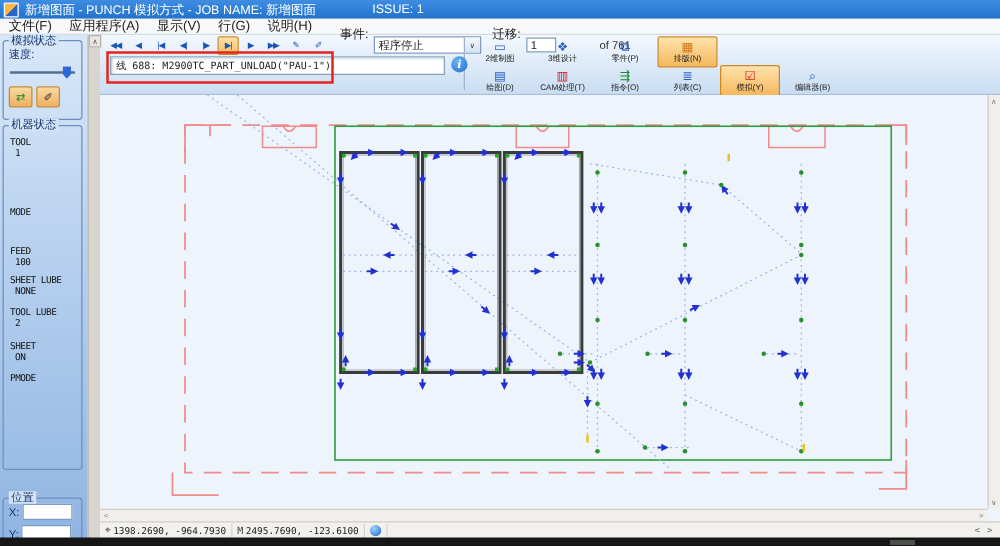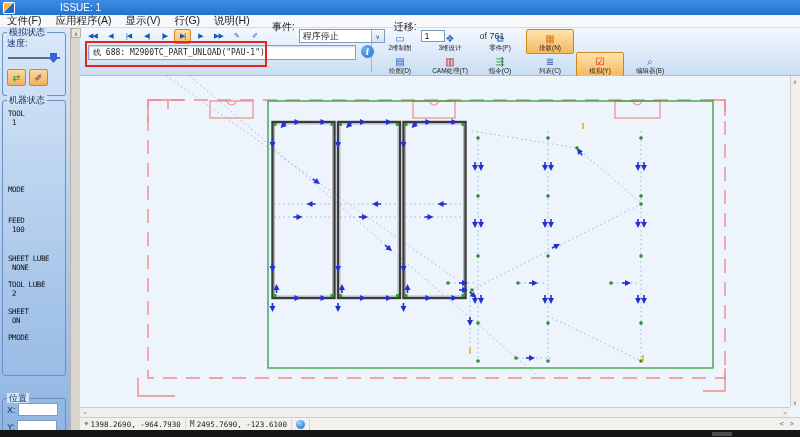--- a/index.html
+++ b/index.html
@@ -115,20 +115,21 @@
   #pager{margin-left:auto;display:flex;gap:6px;padding-right:6px;font-size:7px;color:#666;}
 
   #blackbar{left:0;top:430px;width:800px;height:7px;background:#161616;z-index:9;}
   #blackbar .sliver{position:absolute;left:712px;top:2px;width:20px;height:4px;background:#4a4f4a;}
 </style>
 </head>
 <body>
 
 <div class="abs" id="titlebar">
   <span id="app-icon"></span>
+  <span>新增图面 - PUNCH 模拟方式 - JOB NAME: 新增图面</span>
   <span id="title-issue">ISSUE: 1</span>
 </div>
 
 <div class="abs" id="menubar">
   <span class="mi">文件(F)</span>
   <span class="mi">应用程序(A)</span>
   <span class="mi">显示(V)</span>
   <span class="mi">行(G)</span>
   <span class="mi">说明(H)</span>
 </div>
@@ -216,24 +217,24 @@
     </span>
     <span id="simbtns">
       <span class="simbtn">⇄</span>
       <span class="simbtn pen">✐</span>
     </span>
   </div>
   <div class="grpbox" id="machbox">
     <span class="grptitle">机器状态</span>
     <div class="mrow" style="margin-top:8px">TOOL</div>
     <div class="mrow mval">1</div>
-    <div class="mrow" style="margin-top:58px">MODE</div>
+    <div class="mrow" style="margin-top:38px">MODE</div>
     <div class="mrow" style="margin-top:22px">FEED</div>
     <div class="mrow mval">100</div>
-    <div class="mrow" style="margin-top:20px">SHEET LUBE</div>
+    <div class="mrow" style="margin-top:5px">SHEET LUBE</div>
     <div class="mrow mval">NONE</div>
     <div class="mrow" style="margin-top:8px">TOOL LUBE</div>
     <div class="mrow mval">2</div>
     <div class="mrow" style="margin-top:9px">SHEET</div>
     <div class="mrow mval">ON</div>
     <div class="mrow" style="margin-top:8px">PMODE</div>
   </div>
   <div class="grpbox" id="posbox">
     <span class="grptitle">位置</span>
     <div class="posrow">

